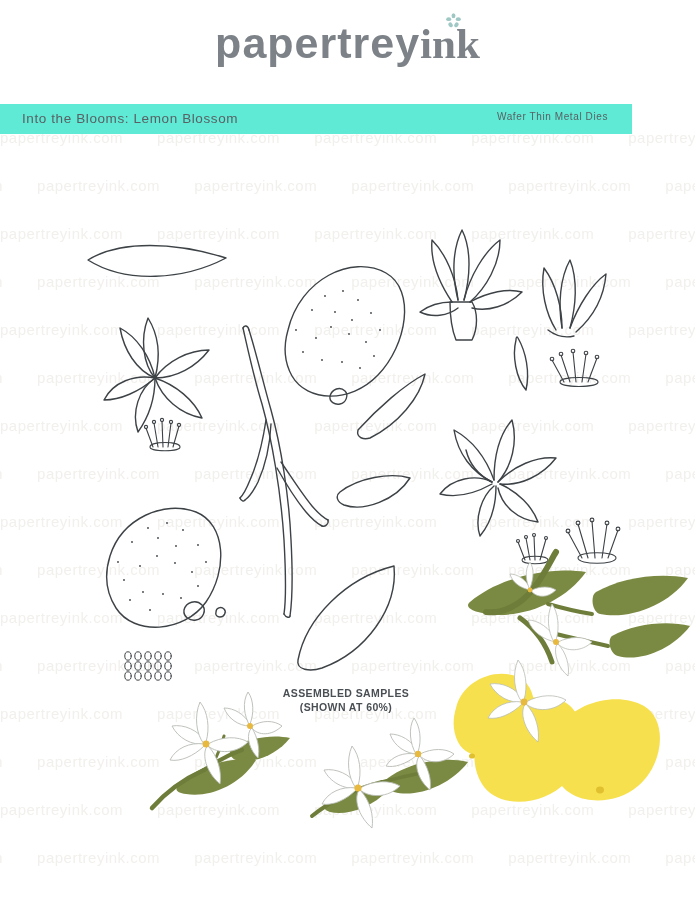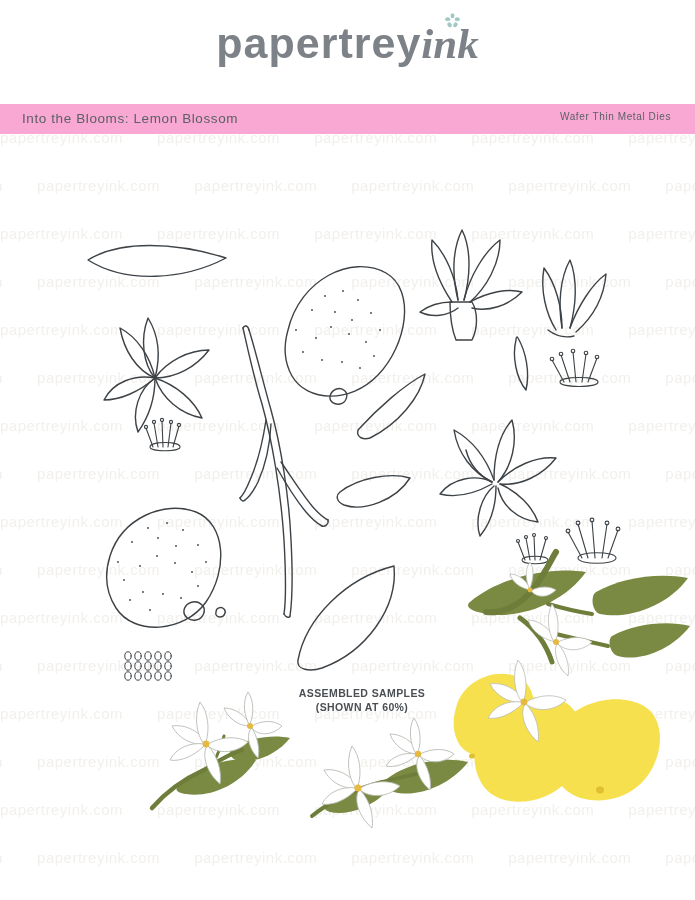--- a/index.html
+++ b/index.html
@@ -60,40 +60,39 @@
     color: #7c8287;
     letter-spacing: 0.5px;
   }
   .logo .papertrey {
     font-family: "Liberation Sans", sans-serif;
     font-weight: 700;
     letter-spacing: 1px;
   }
   .logo .ink {
     font-family: "Liberation Serif", serif;
-    font-style: italic;
     font-weight: 700;
     letter-spacing: 0px;
   }
   .logo .flower-dot {
     position: absolute;
     right: 19px;
     top: -9px;
     width: 15px;
     height: 15px;
   }
 
   
   .title-bar {
     position: absolute;
     top: 104px;
     left: 0;
-    width: 695px;
+    width: 632px;
     height: 30px;
-    background: #f9a8d4;
+    background: #5eead4;
     z-index: 2;
   }
   .title-bar .left {
     position: absolute;
     left: 22px;
     top: 7px;
     font-size: 13.5px;
     letter-spacing: 0.6px;
     color: #5a6065;
   }
@@ -112,21 +111,21 @@
     left: 0;
     top: 0;
     width: 695px;
     height: 900px;
     z-index: 1;
   }
 
   
   .assembled-caption {
     position: absolute;
-    left: 282px;
+    left: 266px;
     top: 686px;
     width: 160px;
     text-align: center;
     z-index: 4;
     font-size: 10.5px;
     font-weight: bold;
     letter-spacing: 0.4px;
     color: #4a4f54;
     line-height: 1.35;
   }

